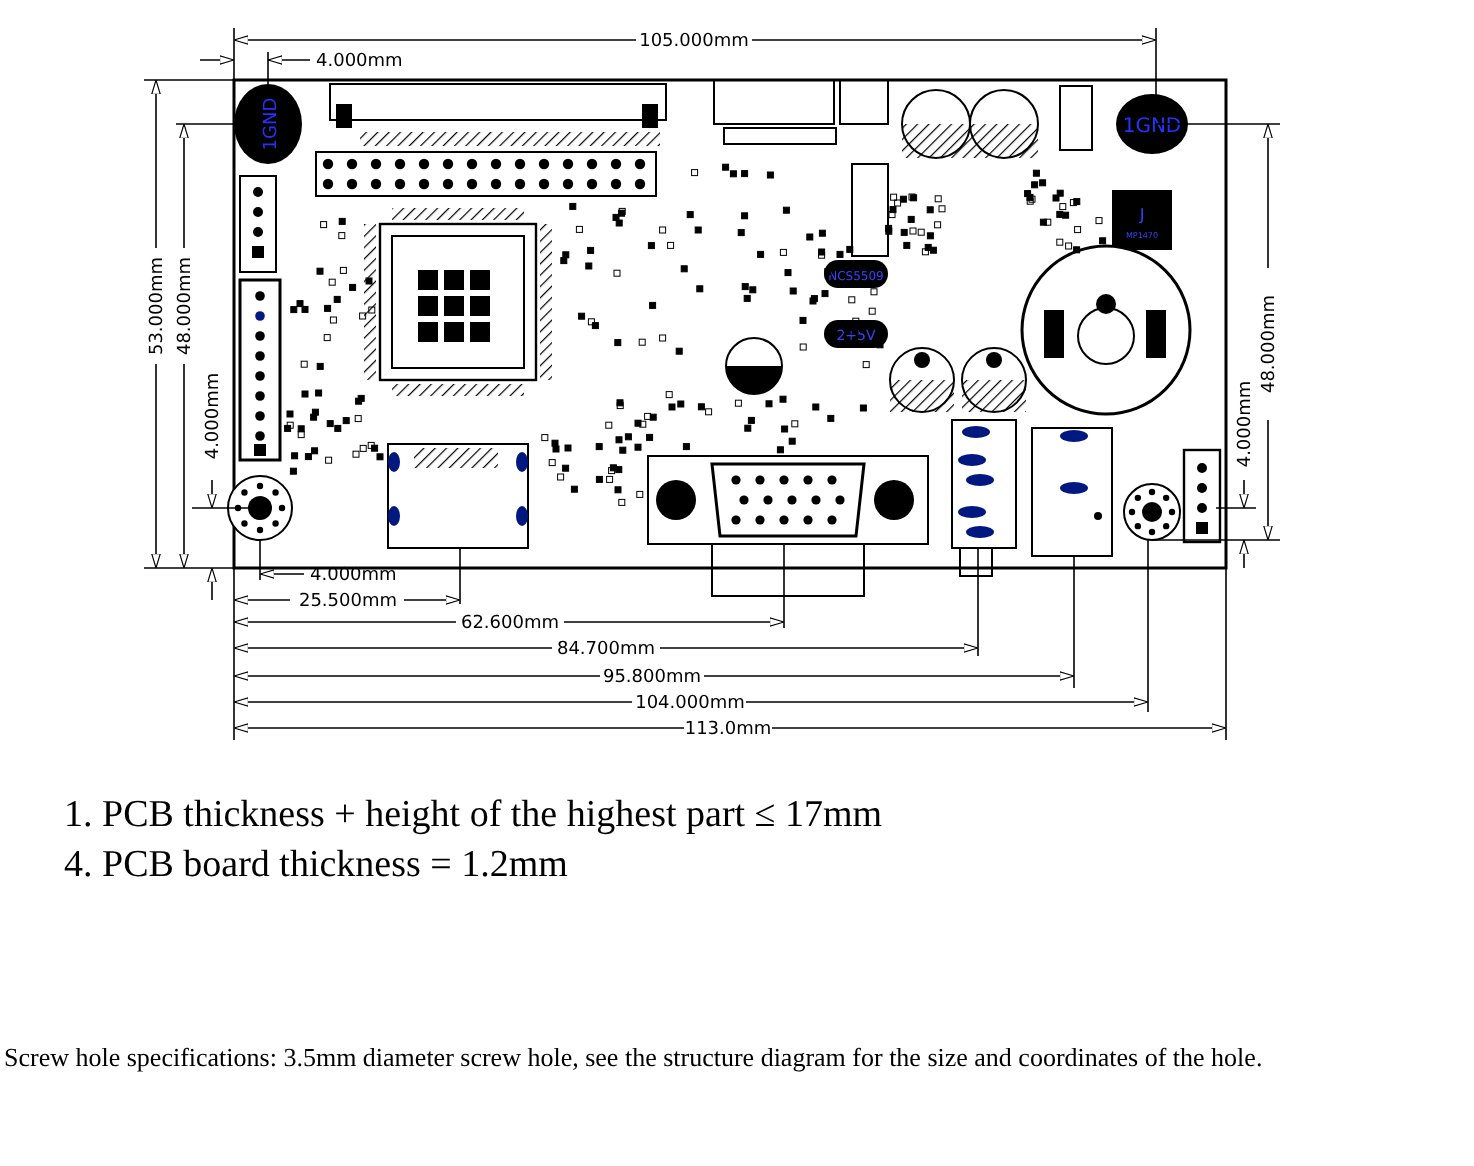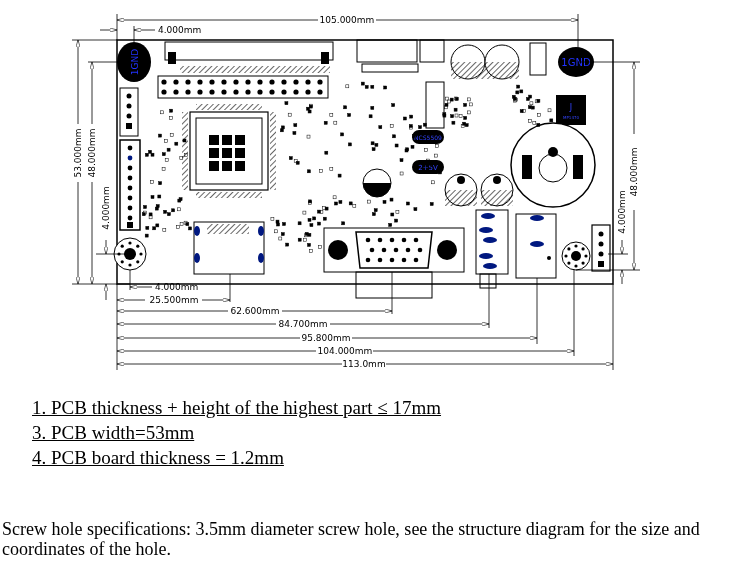--- a/index.html
+++ b/index.html
@@ -1,21 +1,21 @@
 <!DOCTYPE html>
 <html><head>
 <meta charset="utf-8">
 <style>
   html,body{margin:0;padding:0;background:#fff;}
   body{width:737px;height:583px;position:relative;overflow:hidden;font-family:"Liberation Serif",serif;color:#000;}
   #diagram{position:absolute;left:0;top:0;width:737px;height:390px;}
   .dim-text{font-family:"DejaVu Sans",sans-serif;font-size:9px;fill:#000;}
-  .notes{position:absolute;left:32px;top:395px;margin:0;padding:0;list-style:none;font-size:19px;line-height:25px;text-decoration:underline;}
+  .notes{position:absolute;left:32px;top:395px;margin:0;padding:0;list-style:none;font-size:19px;line-height:25px;}
   .notes li{white-space:nowrap;}
-  .screw{position:absolute;left:2px;top:519px;width:735px;font-size:18px;line-height:20px;}
+  .screw{position:absolute;left:2px;top:519px;width:735px;font-size:13px;line-height:20px;}
 </style>
 </head>
 <body>
 
 <svg id="diagram" viewBox="0 0 737 390" xmlns="http://www.w3.org/2000/svg">
   <defs>
     <marker id="arr" viewBox="0 0 10 6" refX="10" refY="3" markerWidth="9" markerHeight="6" orient="auto-start-reverse">
       <path d="M0,0 L10,3 L0,6 z" fill="#fff" stroke="#000" stroke-width="0.8"></path>
     </marker>
     <pattern id="hatch" width="4" height="4" patternUnits="userSpaceOnUse" patternTransform="rotate(45)">
@@ -514,17 +514,16 @@
   <text class="dim-text" x="174" y="303" text-anchor="middle">25.500mm</text>
   <text class="dim-text" x="255" y="314" text-anchor="middle">62.600mm</text>
   <text class="dim-text" x="303" y="327" text-anchor="middle">84.700mm</text>
   <text class="dim-text" x="326" y="341" text-anchor="middle">95.800mm</text>
   <text class="dim-text" x="345" y="354" text-anchor="middle">104.000mm</text>
   <text class="dim-text" x="364" y="367" text-anchor="middle">113.0mm</text>
 </svg>
 
 <ul class="notes">
   <li>1. PCB thickness + height of the highest part ≤ 17mm</li>
-  <li>3. PCB width=53mm</li>
   <li>4. PCB board thickness = 1.2mm</li>
 </ul>
 
 <div class="screw">Screw hole specifications: 3.5mm diameter screw hole, see the structure diagram for the size and coordinates of the hole.</div>
 
 </body></html>

